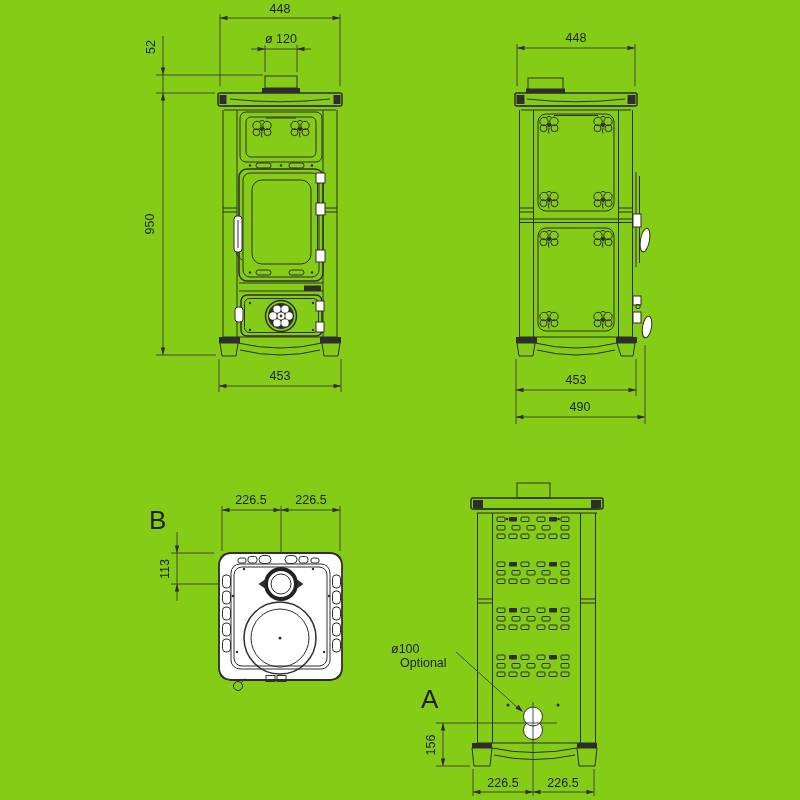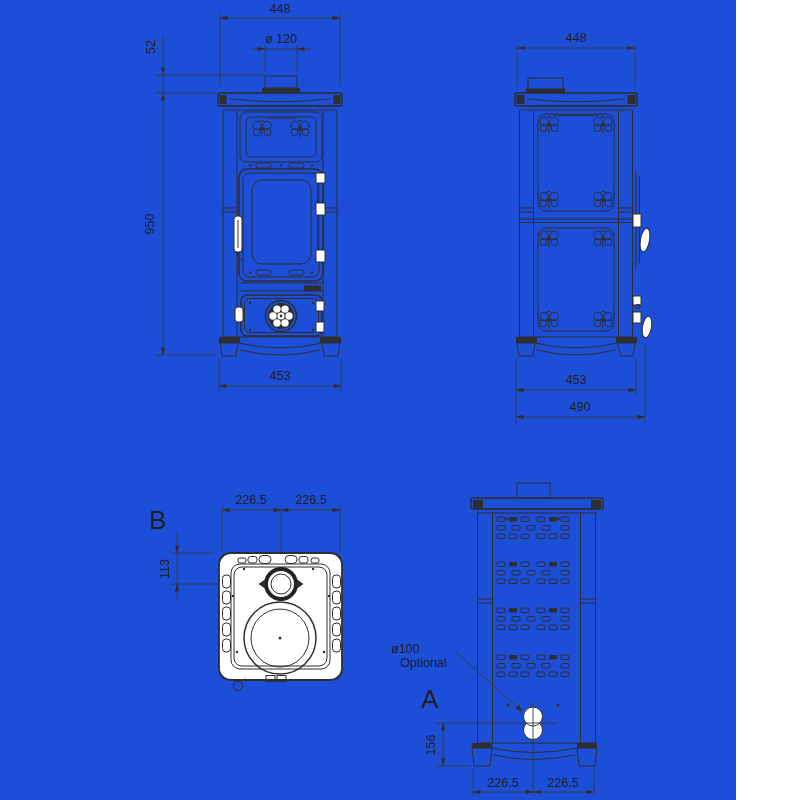--- a/index.html
+++ b/index.html
@@ -1,16 +1,16 @@
 <!DOCTYPE html>
 <html><head>
 <meta charset="utf-8">
 <style>
   html,body { margin:0; padding:0; background:#ffffff; }
-  #canvas { width:736px; height:800px; position:relative; background:#1d4ed8; }
+  #canvas { width:800px; height:800px; position:relative; background:#84cc16; }
   svg { display:block; }
   .ln   { stroke:#2e2e2e; fill:none; stroke-width:1; }
   .ln15 { stroke:#2e2e2e; fill:none; stroke-width:1.5; }
   .thk  { stroke:#232323; fill:none; stroke-width:4; }
   .fill { fill:#2e2e2e; stroke:none; }
   .wfill{ fill:#ffffff; stroke:#2e2e2e; stroke-width:1; }
   .dim  { stroke:#3a3a3a; fill:none; stroke-width:0.9; }
   .arr  { fill:#2e2e2e; stroke:none; }
   .dot  { fill:#2e2e2e; stroke:none; }
   text  { font-family:"Liberation Sans", sans-serif; font-size:12.5px; fill:#1f1f1f; stroke:none; }

